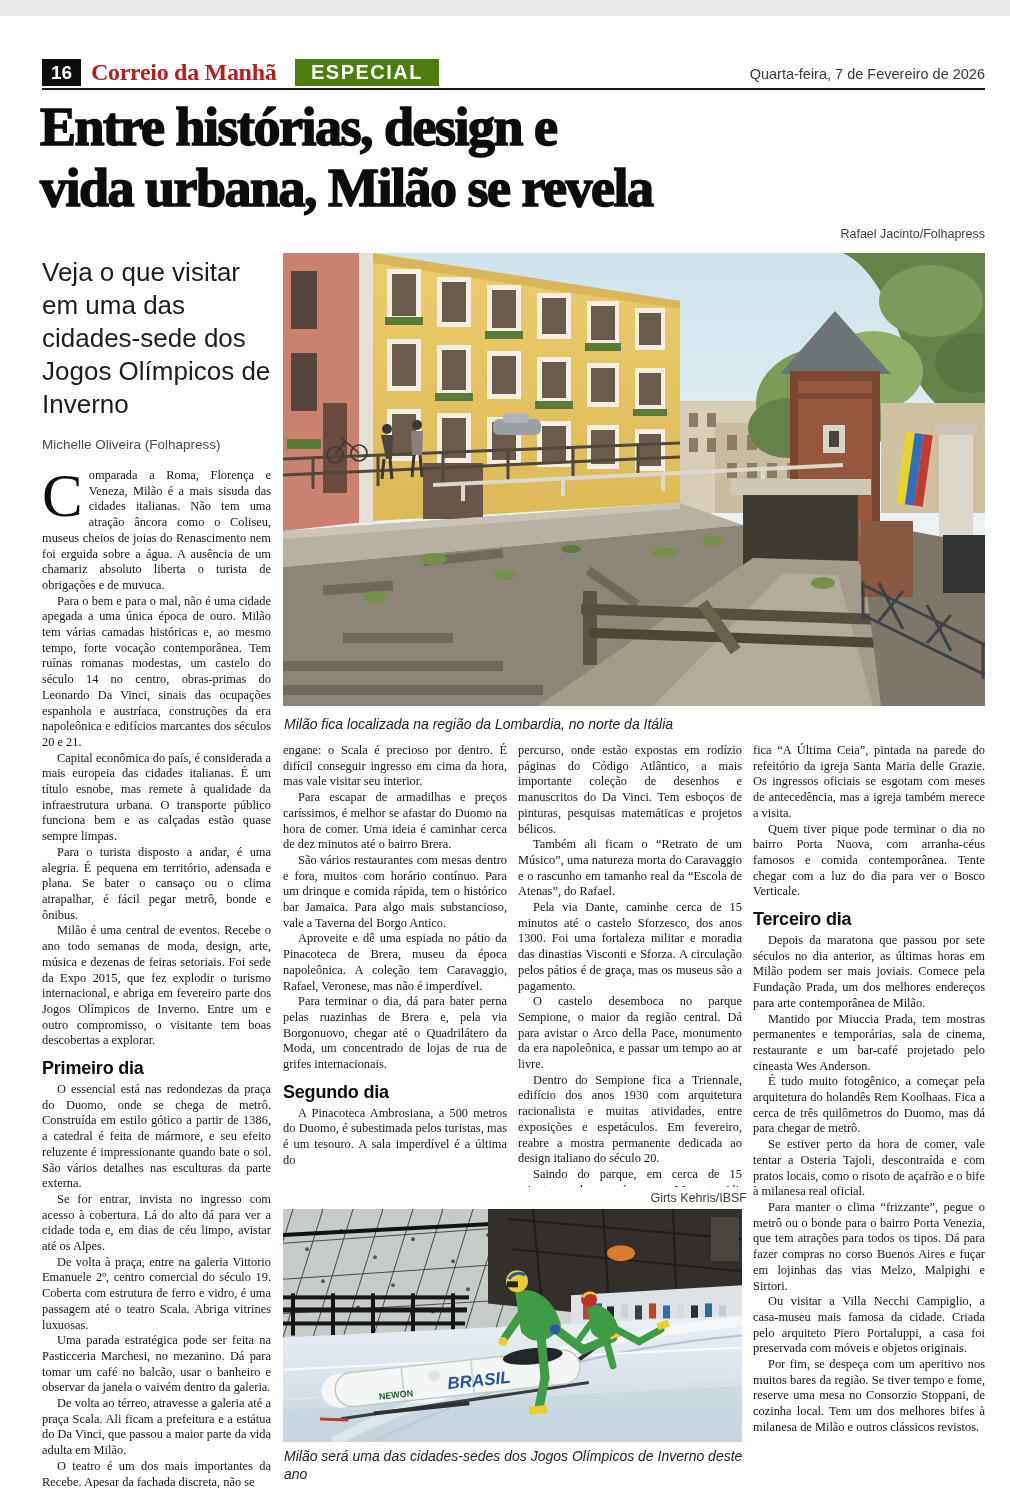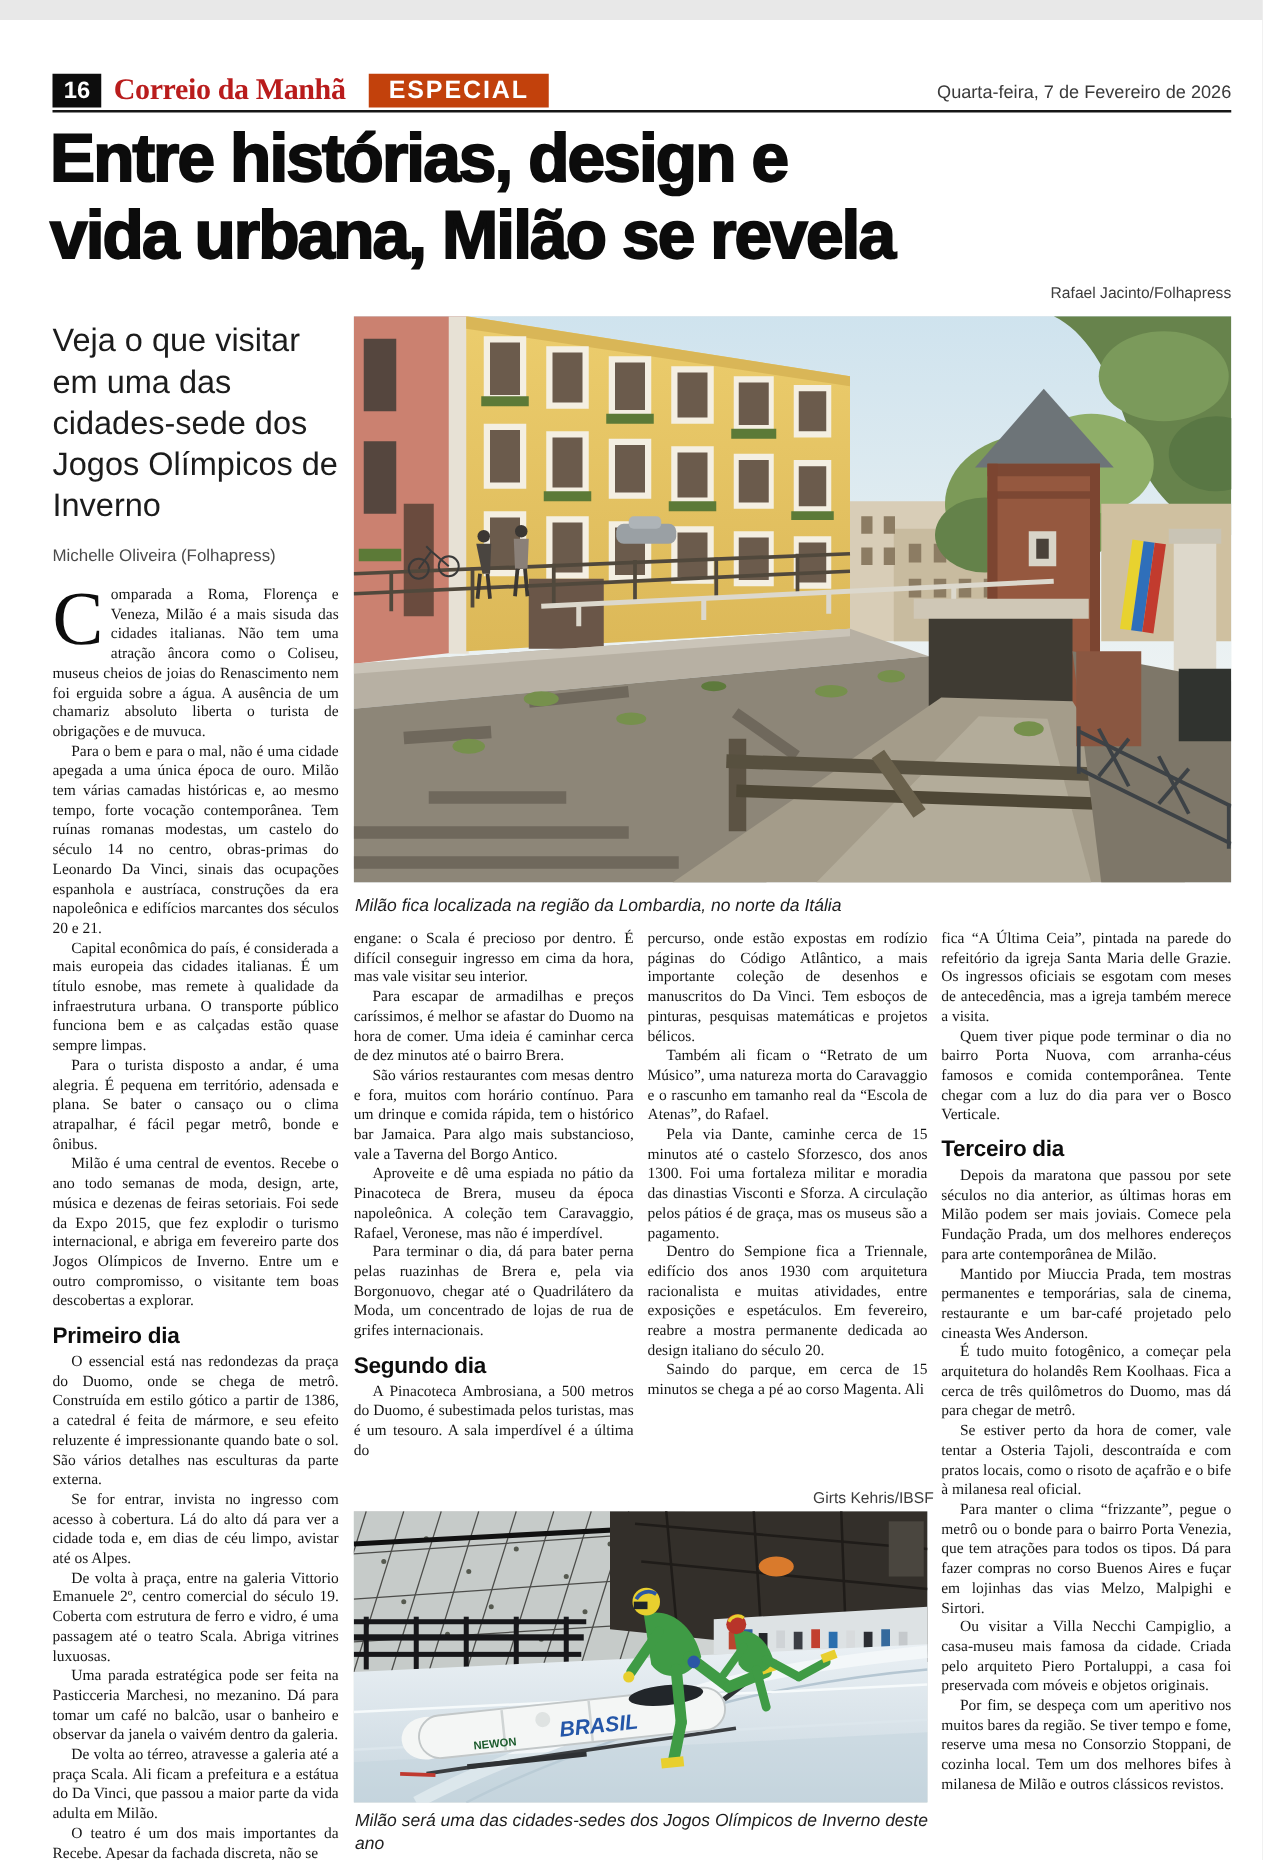--- a/index.html
+++ b/index.html
@@ -5,28 +5,28 @@
   html,body{margin:0;padding:0;background:#e8e8e8;}
   .page{position:relative;width:1010px;height:1488px;background:#ffffff;overflow:hidden;
         font-family:"Liberation Serif",serif;color:#111;margin:16px auto;}
 
   
   .hdr{position:absolute;left:42px;right:25px;top:43px;height:30px;}
   .pnum{position:absolute;left:0;top:0;background:#0d0d0d;color:#fff;
         font:bold 19px/27px "Liberation Sans",sans-serif;padding:0 9px;}
   .mast{position:absolute;left:49px;top:0;font-family:"Liberation Serif",serif;
         font-weight:bold;font-size:24px;line-height:27px;letter-spacing:-0.3px;color:#b91c1c;}
-  .badge{position:absolute;left:253px;top:0;background:#c2410c;color:#fff;
+  .badge{position:absolute;left:253px;top:0;background:#4d7c0f;color:#fff;
         font:bold 20px/27px "Liberation Sans",sans-serif;padding:0 16px;letter-spacing:1.5px;}
   .hdate{position:absolute;right:0;top:7px;font:14.5px "Liberation Sans",sans-serif;color:#3a3a3a;}
   .hrule{position:absolute;left:42px;right:25px;top:72px;border-top:2px solid #161616;}
 
   
   .headline{position:absolute;left:40px;top:81px;width:955px;
-        font-family:Liberation Sans, sans-serif;font-weight:bold;
+        font-family:Liberation Serif, serif;font-weight:bold;
         font-size:54px;line-height:61px;letter-spacing:-1.5px;color:#0c0c0c;
         -webkit-text-stroke:1.6px #0c0c0c;}
 
   
   #standfirst{position:absolute;left:42px;top:240px;width:236px;
         font:26px/33px "Liberation Sans",sans-serif;color:#1c1c1c;}
   #byline{position:absolute;left:42px;top:421px;font:13.5px "Liberation Sans",sans-serif;color:#4a4a4a;}
 
   
   .credit{position:absolute;font:12.5px "Liberation Sans",sans-serif;color:#3d3d3d;}
@@ -324,20 +324,21 @@
       <p class="bp">São vários restaurantes com mesas dentro e fora, muitos com horário contínuo. Para um drinque e comida rápida, tem o histórico bar Jamaica. Para algo mais substancioso, vale a Taverna del Borgo Antico.</p>
       <p class="bp">Aproveite e dê uma espiada no pátio da Pinacoteca de Brera, museu da época napoleônica. A coleção tem Caravaggio, Rafael, Veronese, mas não é imperdível.</p>
       <p class="bp">Para terminar o dia, dá para bater perna pelas ruazinhas de Brera e, pela via Borgonuovo, chegar até o Quadrilátero da Moda, um concentrado de lojas de rua de grifes internacionais.</p>
       <h3 class="sec">Segundo dia</h3>
       <p class="bp">A Pinacoteca Ambrosiana, a 500 metros do Duomo, é subestimada pelos turistas, mas é um tesouro. A sala imperdível é a última do</p>
     </div>
   <div class="col" id="col3">
       <p class="bp cont">percurso, onde estão expostas em rodízio páginas do Código Atlântico, a mais importante coleção de desenhos e manuscritos do Da Vinci. Tem esboços de pinturas, pesquisas matemáticas e projetos bélicos.</p>
       <p class="bp">Também ali ficam o “Retrato de um Músico”, uma natureza morta do Caravaggio e o rascunho em tamanho real da “Escola de Atenas”, do Rafael.</p>
       <p class="bp">Pela via Dante, caminhe cerca de 15 minutos até o castelo Sforzesco, dos anos 1300. Foi uma fortaleza militar e moradia das dinastias Visconti e Sforza. A circulação pelos pátios é de graça, mas os museus são a pagamento.</p>
+      <p class="bp">O castelo desemboca no parque Sempione, o maior da região central. Dá para avistar o Arco della Pace, monumento da era napoleônica, e passar um tempo ao ar livre.</p>
       <p class="bp">Dentro do Sempione fica a Triennale, edifício dos anos 1930 com arquitetura racionalista e muitas atividades, entre exposições e espetáculos. Em fevereiro, reabre a mostra permanente dedicada ao design italiano do século 20.</p>
       <p class="bp">Saindo do parque, em cerca de 15 minutos se chega a pé ao corso Magenta. Ali</p>
     </div>
   <div class="col" id="col4">
       <p class="bp cont">fica “A Última Ceia”, pintada na parede do refeitório da igreja Santa Maria delle Grazie. Os ingressos oficiais se esgotam com meses de antecedência, mas a igreja também merece a visita.</p>
       <p class="bp">Quem tiver pique pode terminar o dia no bairro Porta Nuova, com arranha-céus famosos e comida contemporânea. Tente chegar com a luz do dia para ver o Bosco Verticale.</p>
       <h3 class="sec">Terceiro dia</h3>
       <p class="bp">Depois da maratona que passou por sete séculos no dia anterior, as últimas horas em Milão podem ser mais joviais. Comece pela Fundação Prada, um dos melhores endereços para arte contemporânea de Milão.</p>
       <p class="bp">Mantido por Miuccia Prada, tem mostras permanentes e temporárias, sala de cinema, restaurante e um bar-café projetado pelo cineasta Wes Anderson.</p>
       <p class="bp">É tudo muito fotogênico, a começar pela arquitetura do holandês Rem Koolhaas. Fica a cerca de três quilômetros do Duomo, mas dá para chegar de metrô.</p>

